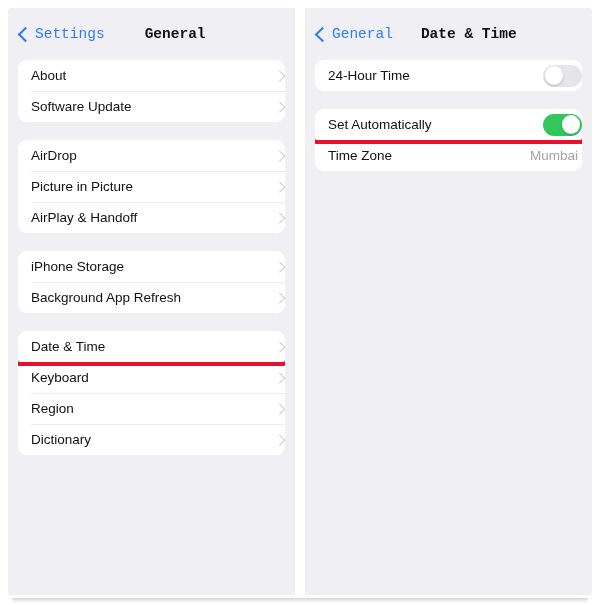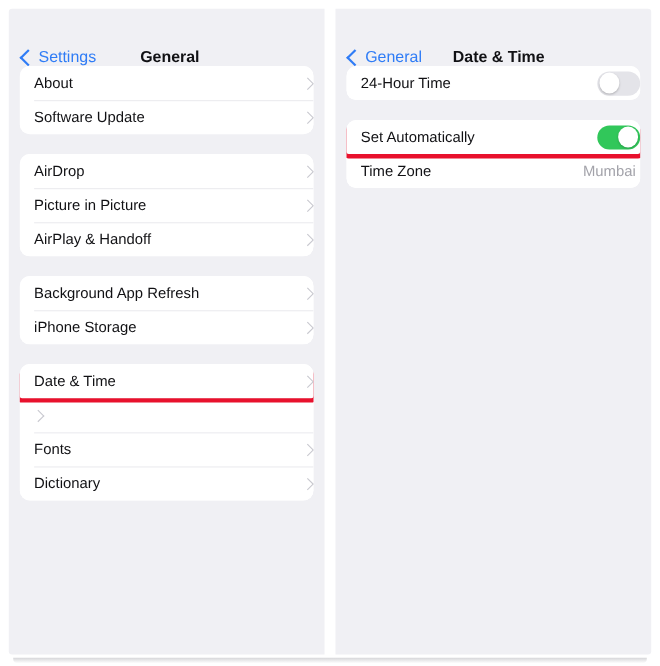--- a/index.html
+++ b/index.html
@@ -44,24 +44,25 @@
     overflow: hidden;
     min-width: 0;
   }
   .panel-left  { border-radius: 3px 0 0 3px; }
   .panel-right { border-radius: 0 3px 3px 0; }
 
   
   .navbar {
     height: 52px;
     display: flex;
-    align-items: flex-end;
+    align-items: center;
     padding: 0 12px;
     box-sizing: border-box;
     position: relative;
+    font-family: Liberation Mono, monospace;
   }
   .back-link {
     display: flex;
     align-items: center;
     gap: 3px;
     color: #2f7cf6;
     font-size: 14.5px;
     cursor: pointer;
     white-space: nowrap;
   }
@@ -213,39 +214,40 @@
           <span class="chev"></span>
         </div>
         <div class="row">
           <span class="row-label">AirPlay &amp; Handoff</span>
           <span class="chev"></span>
         </div>
       </div>
 
       <div class="card">
         <div class="row">
+          <span class="row-label">iPhone Storage</span>
+          <span class="chev"></span>
+        </div>
+        <div class="row">
           <span class="row-label">Background App Refresh</span>
-          <span class="chev"></span>
-        </div>
-        <div class="row">
-          <span class="row-label">iPhone Storage</span>
           <span class="chev"></span>
         </div>
       </div>
 
       <div class="card flush">
         <div class="row highlight">
           <span class="row-label">Date &amp; Time</span>
           <span class="chev"></span>
         </div>
         <div class="row">
-          <span class="chev"></span>
-        </div>
-        <div class="row">
-          <span class="row-label">Fonts</span>
+          <span class="row-label">Keyboard</span>
+          <span class="chev"></span>
+        </div>
+        <div class="row">
+          <span class="row-label">Region</span>
           <span class="chev"></span>
         </div>
         <div class="row">
           <span class="row-label">Dictionary</span>
           <span class="chev"></span>
         </div>
       </div>
 
     </div>
   </div>

